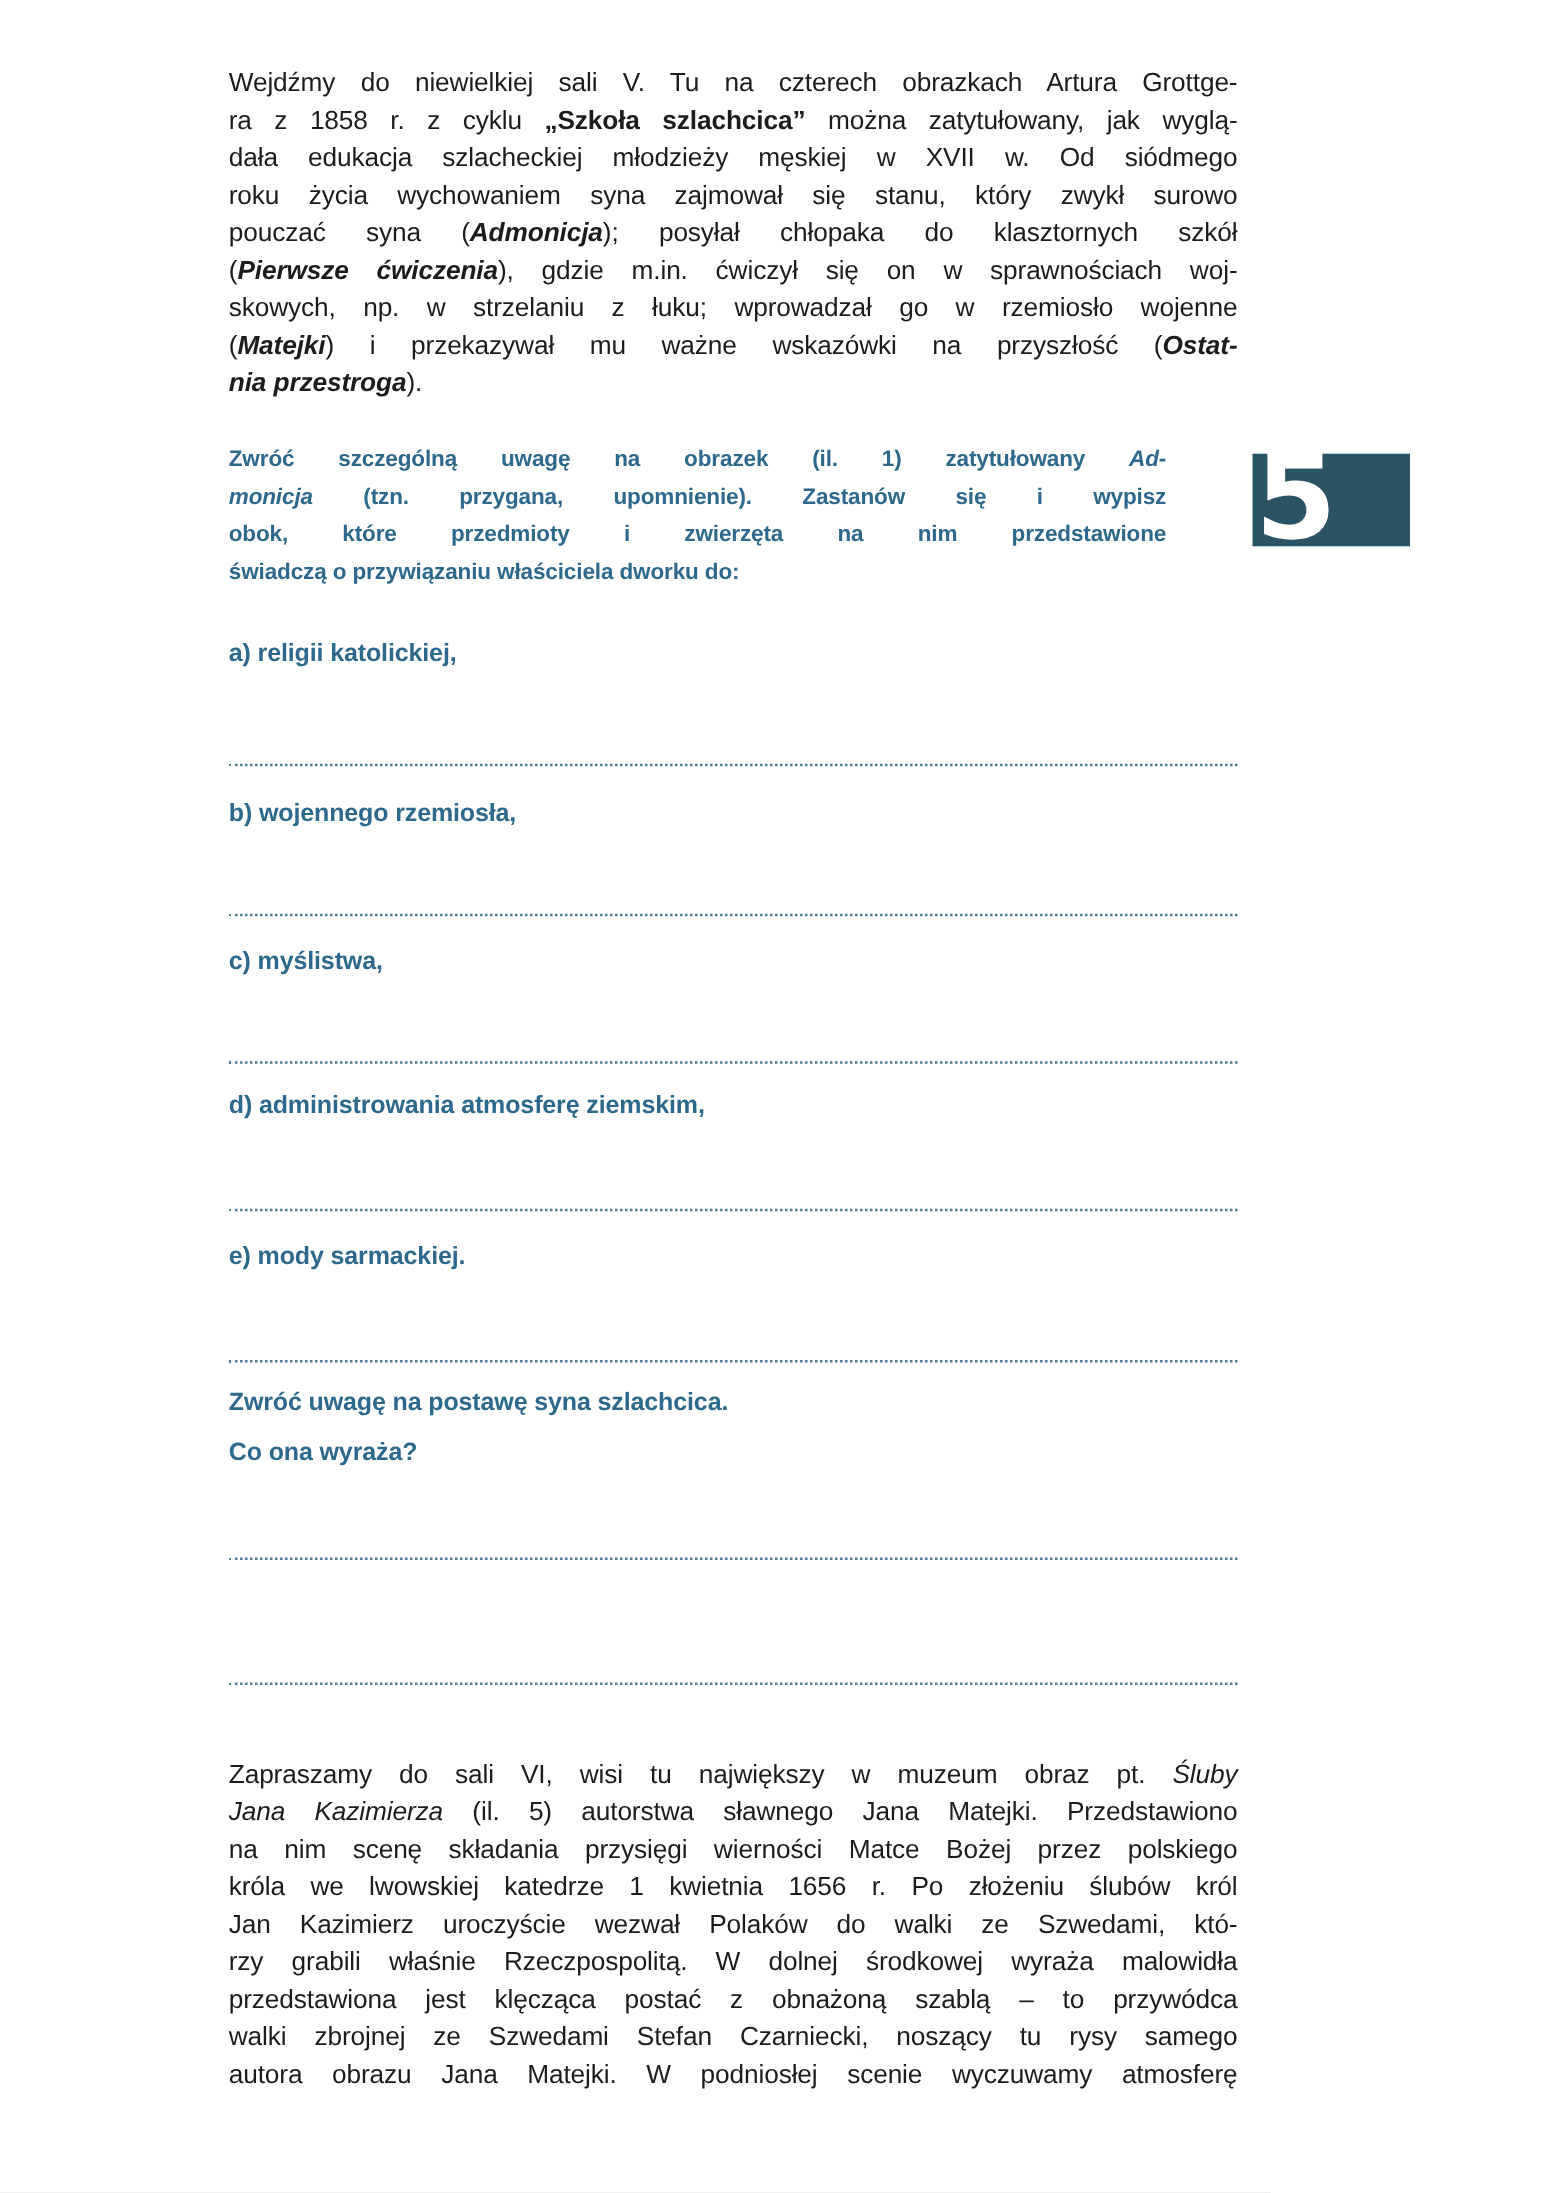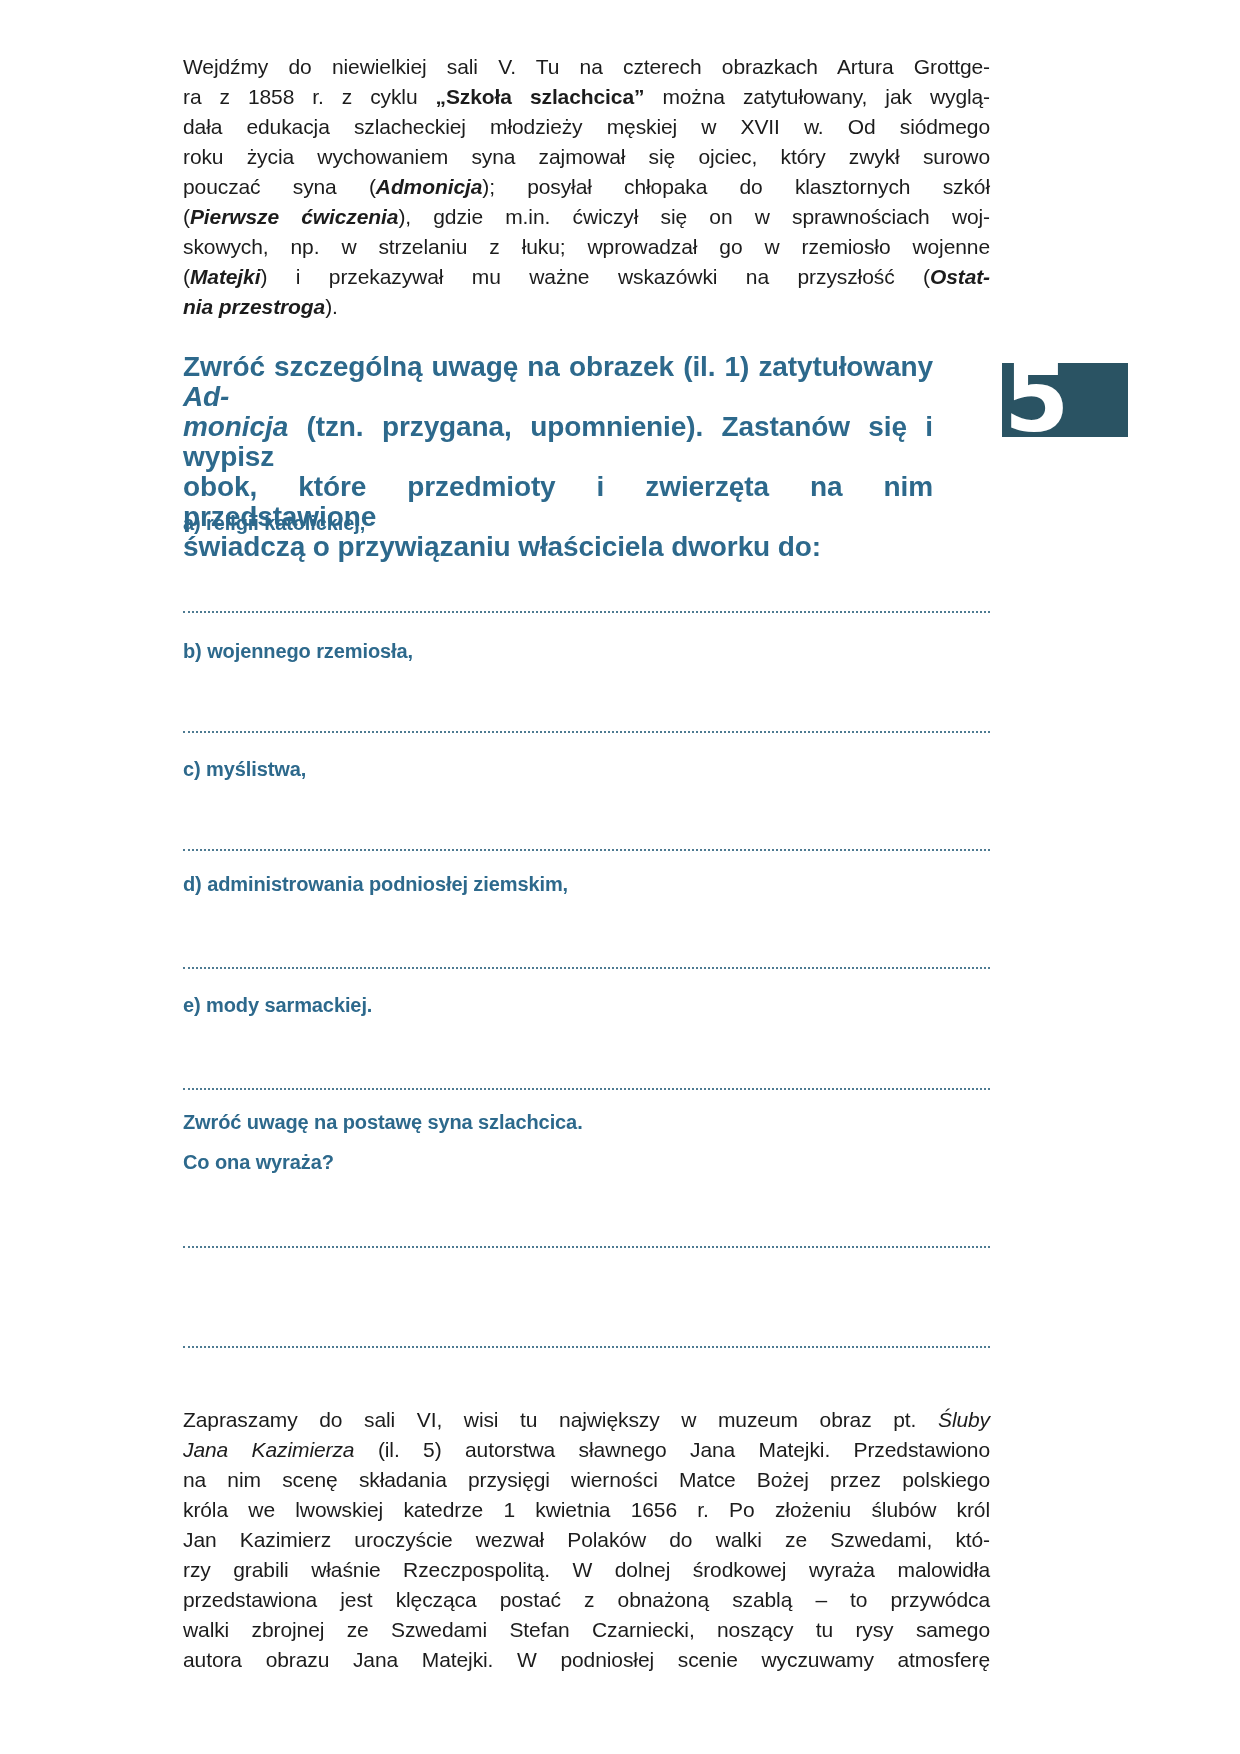--- a/index.html
+++ b/index.html
@@ -28,21 +28,21 @@
     line-height: 30px;
     letter-spacing: -0.1px;
   }
   .para .line { min-height: 30px; }
   .line.just { text-align: justify; text-align-last: justify; }
   .teal-block {
     position: absolute;
     left: 183px;
     top: 352px;
     width: 750px;
-    font-size: 28px;
+    font-size: 18px;
     line-height: 30px;
     font-weight: 700;
     color: var(--accent);
     letter-spacing: -0.1px;
   }
   .teal-block .line { min-height: 30px; }
   .badge {
     position: absolute;
     left: 1002px;
     top: 363px;
@@ -83,21 +83,21 @@
 </style>
 </head>
 <body>
 
 <div class="page">
 
   <div class="para" style="top:52px">
       <div class="line just"><span>Wejdźmy do niewielkiej sali V. Tu na czterech obrazkach Artura Grottge-</span></div>
       <div class="line just"><span>ra z 1858 r. z cyklu </span><span class="b">„Szkoła szlachcica”</span><span> można zatytułowany, jak wyglą-</span></div>
       <div class="line just"><span>dała edukacja szlacheckiej młodzieży męskiej w XVII w. Od siódmego</span></div>
-      <div class="line just"><span>roku życia wychowaniem syna zajmował się ojciec, który zwykł surowo</span></div>
+      <div class="line just"><span>roku życia wychowaniem syna zajmował się stanu, który zwykł surowo</span></div>
       <div class="line just"><span>pouczać syna (</span><span class="bi">Admonicja</span><span>); posyłał chłopaka do klasztornych szkół</span></div>
       <div class="line just"><span>(</span><span class="bi">Pierwsze ćwiczenia</span><span>), gdzie m.in. ćwiczył się on w sprawnościach woj-</span></div>
       <div class="line just"><span>skowych, np. w strzelaniu z łuku; wprowadzał go w rzemiosło wojenne</span></div>
       <div class="line just"><span>(</span><span class="bi">Matejki</span><span>) i przekazywał mu ważne wskazówki na przyszłość (</span><span class="bi">Ostat-</span></div>
       <div class="line"><span class="bi">nia przestroga</span><span>).</span></div>
     </div>
 
   <div class="teal-block">
       <div class="line just"><span>Zwróć szczególną uwagę na obrazek (il. 1) zatytułowany </span><span class="i">Ad-</span></div>
       <div class="line just"><span class="i">monicja</span><span> (tzn. przygana, upomnienie). Zastanów się i wypisz</span></div>
@@ -111,21 +111,21 @@
 
   <div class="item" style="top:510px">a) religii katolickiej,</div>
   <div class="rule" style="top:611px"></div>
 
   <div class="item" style="top:638px">b) wojennego rzemiosła,</div>
   <div class="rule" style="top:731px"></div>
 
   <div class="item" style="top:756px">c) myślistwa,</div>
   <div class="rule" style="top:849px"></div>
 
-  <div class="item" style="top:871px">d) administrowania podniosłej ziemskim,</div>
+  <div class="item" style="top:871px">d) administrowania atmosferę ziemskim,</div>
   <div class="rule" style="top:967px"></div>
 
   <div class="item" style="top:992px">e) mody sarmackiej.</div>
   <div class="rule" style="top:1088px"></div>
 
   <div class="item" style="top:1109px">Zwróć uwagę na postawę syna szlachcica.</div>
   <div class="item" style="top:1149px">Co ona wyraża?</div>
 
   <div class="rule" style="top:1246px"></div>
   <div class="rule" style="top:1346px"></div>

